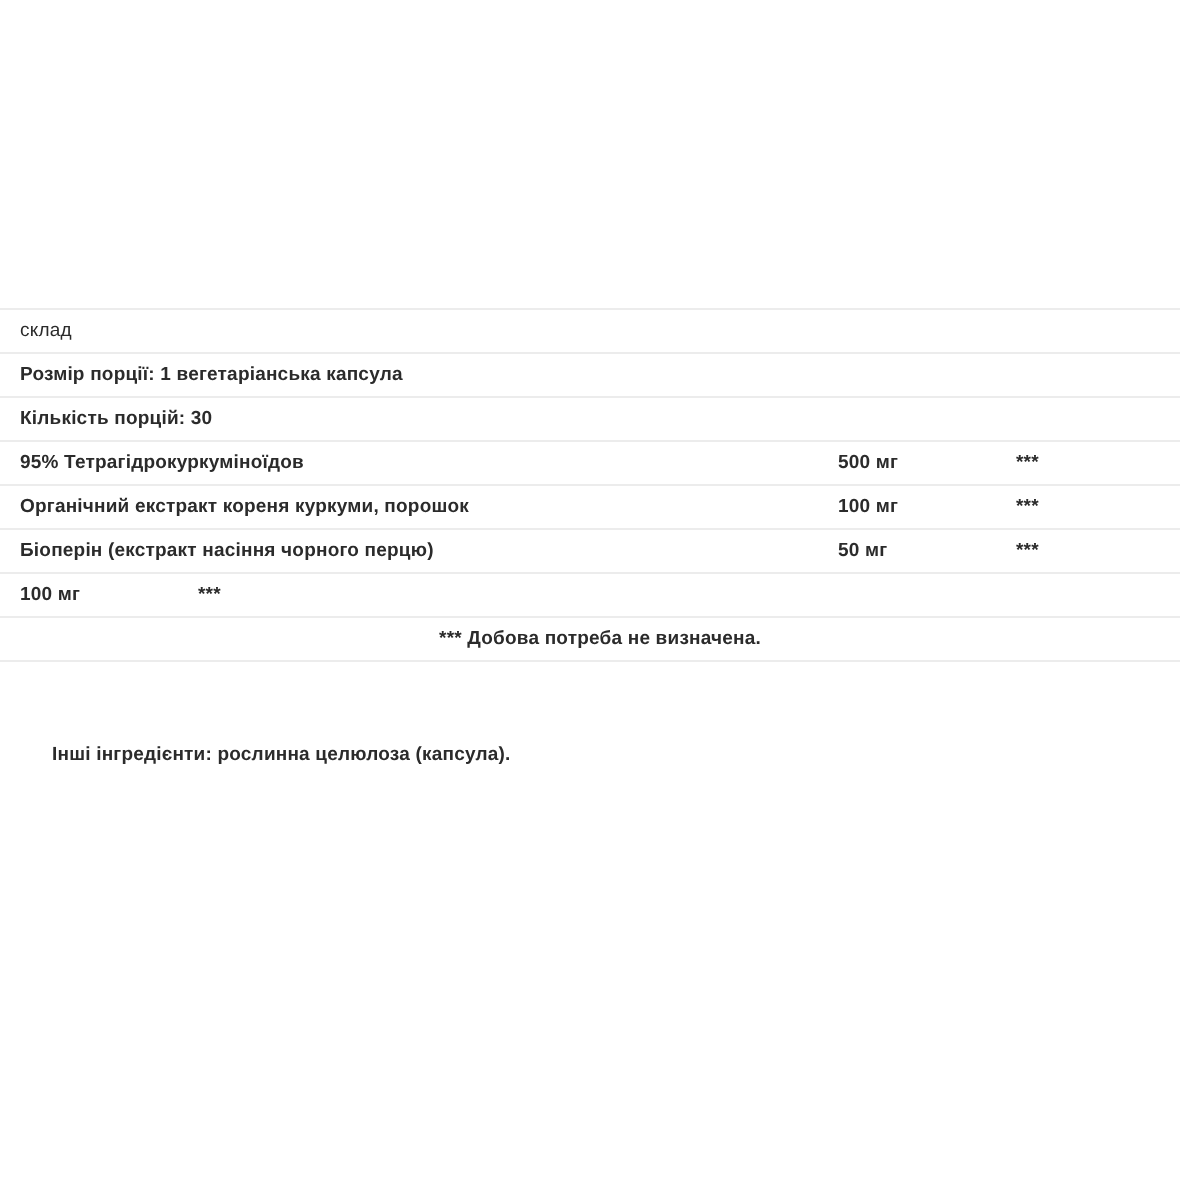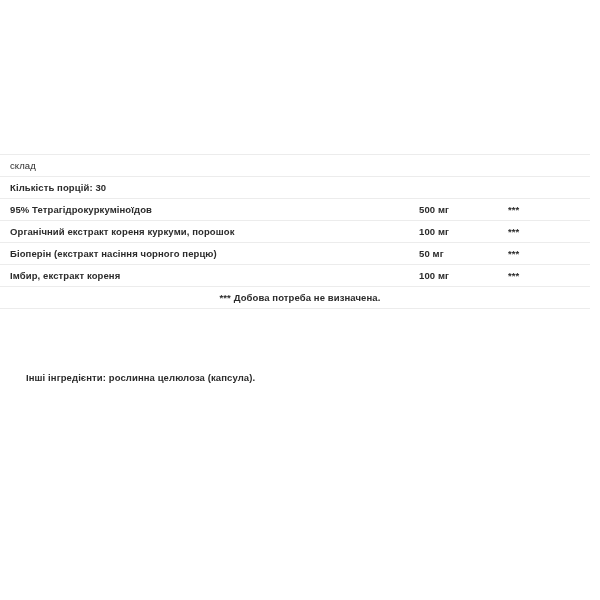--- a/index.html
+++ b/index.html
@@ -115,20 +115,23 @@
 <body>
 
 <div class="page">
 
   <div class="facts">
 
     <div class="row row-title">
       <div class="cell-name">склад</div>
     </div>
 
+    <div class="row">
+      <div class="cell-name">Розмір порції: 1 вегетаріанська капсула</div>
+    </div>
 
     <div class="row">
       <div class="cell-name">Кількість порцій: 30</div>
     </div>
 
 
     <div class="row">
       <div class="cell-name">95% Тетрагідрокуркуміноїдов</div>
       <div class="cell-amount">500 мг</div>
       <div class="cell-dv">***</div>
@@ -140,21 +143,20 @@
       <div class="cell-dv">***</div>
     </div>
 
     <div class="row">
       <div class="cell-name">Біоперін (екстракт насіння чорного перцю)</div>
       <div class="cell-amount">50 мг</div>
       <div class="cell-dv">***</div>
     </div>
 
     <div class="row">
-      <div class="cell-name">Імбир, екстракт кореня</div>
       <div class="cell-amount">100 мг</div>
       <div class="cell-dv">***</div>
     </div>
 
     <div class="row row-footnote">
       <div class="cell-name">*** Добова потреба не визначена.</div>
     </div>
 
   </div>
 

